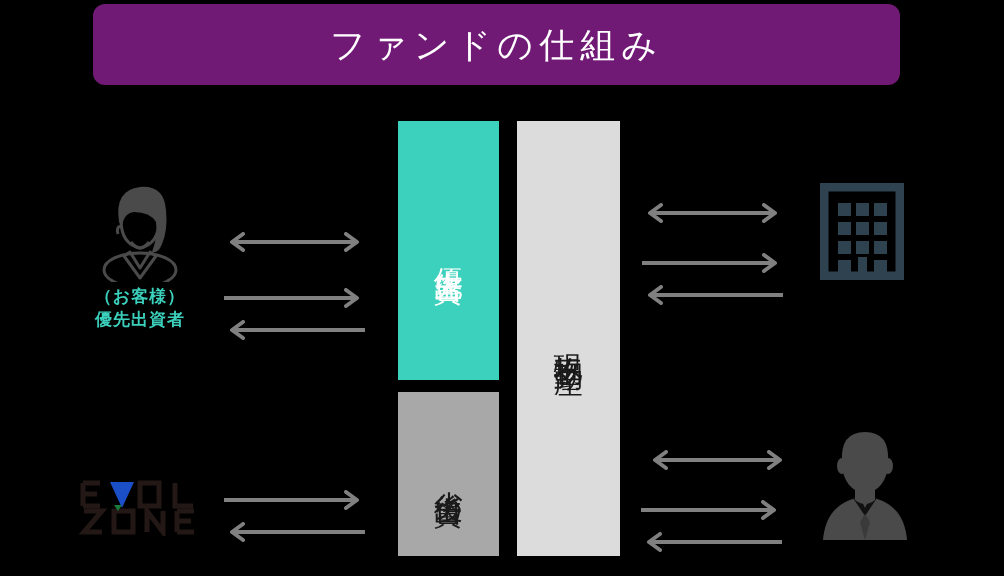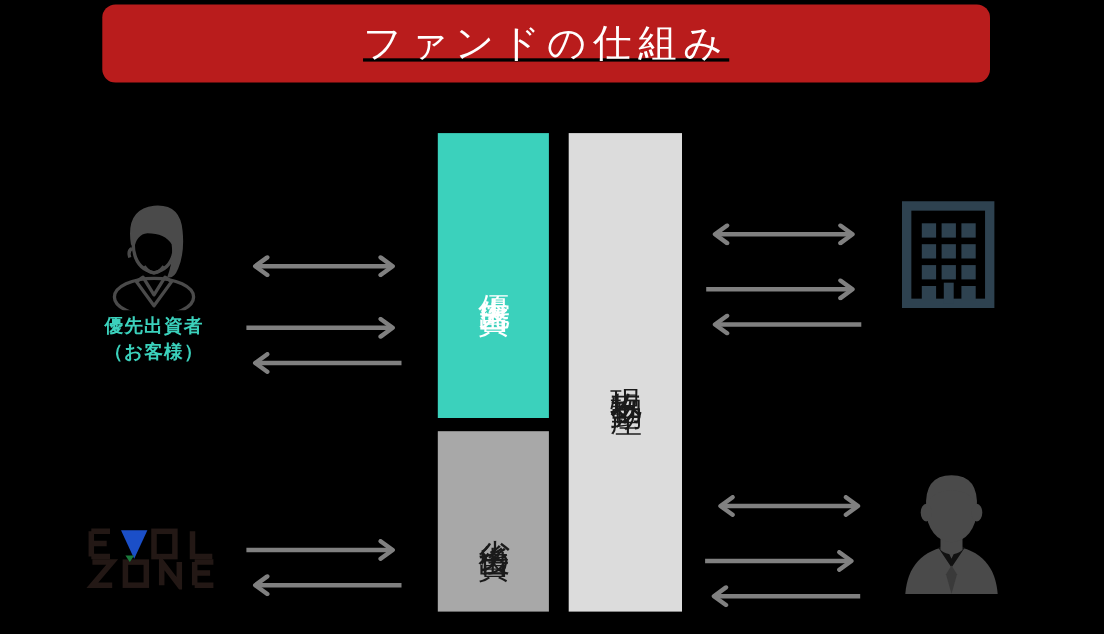--- a/index.html
+++ b/index.html
@@ -17,27 +17,26 @@
     background: #000000;
     overflow: hidden;
   }
 
   
   #header-banner {
     position: absolute;
     left: 93px;
     top: 4px;
     width: 807px;
-    height: 71px;
-    background: #b91c1c;
+    height: 81px;
+    background: #701a75;
     border-radius: 12px;
     display: flex;
     align-items: center;
     justify-content: center;
-    text-decoration: underline;
   }
   #header-title {
     color: #ffffff;
     font-size: 35px;
     font-weight: 400;
     letter-spacing: 6px;
     line-height: 1;
     white-space: nowrap;
   }
 
@@ -155,22 +154,22 @@
         <path d="M37 60 Q46 72 55 60" fill="none" stroke="#4A4A4A" stroke-width="3"></path>
 
         <path d="M27 38 Q27 14 46 14 Q65 14 65 38 Q65 62 46 66 Q27 62 27 38 Z" fill="none" stroke="#4A4A4A" stroke-width="3"></path>
 
         <path d="M25 40 Q20 8 46 5 Q70 3 72 28 Q74 48 68 62 Q64 72 58 70 Q64 54 62 40 Q56 30 40 30 Q30 31 28 44 Z" fill="#4A4A4A"></path>
 
         <path d="M26 44 Q22 46 24 52" fill="none" stroke="#4A4A4A" stroke-width="3"></path>
       </svg>
     </span>
     <div id="investor-label">
+      <div>（お客様）</div>
       <div>優先出資者</div>
-      <div>（お客様）</div>
     </div>
   </div>
 
   <div id="logo-evolzone">
     <svg width="124" height="58" viewBox="0 0 124 58" xmlns="http://www.w3.org/2000/svg">
       <g fill="none" stroke="#231815" stroke-width="5">
 
         <path d="M5 5 L5 28 M5 5 L22 5 M5 16 L19 16 M5 28 L22 28"></path>
 
         <rect x="62" y="5" width="19" height="23"></rect>

